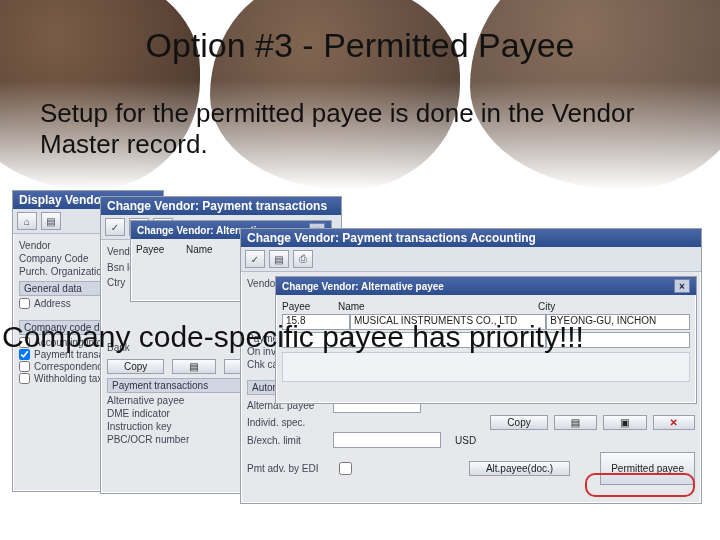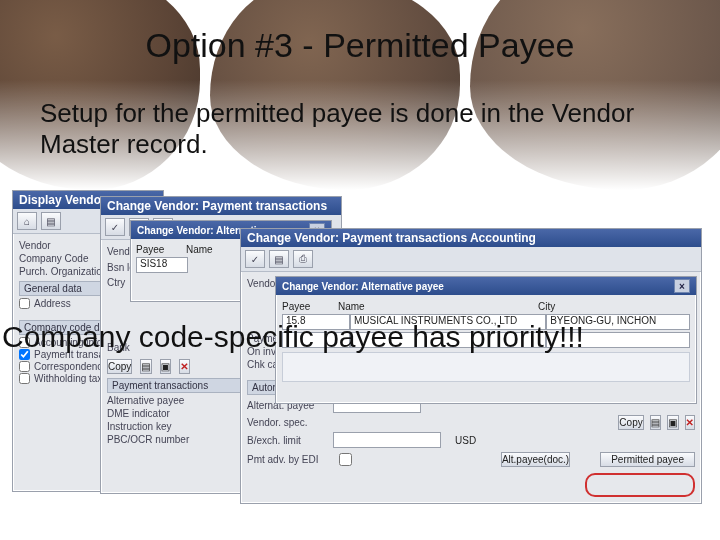--- a/index.html
+++ b/index.html
@@ -110,21 +110,21 @@
   }
   .section-title {
     background:#cfd6e2; border:1px solid #aab2c0;
     padding:1px 4px; margin:4px 0 2px 0; font-size:10px; color:#334;
   }
   .checkbox-label { display:flex; align-items:flex-end; gap:4px; margin:1px 0; color:#445;}
   .checkbox-label input { width:11px; height:11px; margin:0;}
   .mini-btn {
     background:linear-gradient(#fafbfd,#d7dce5);
     border:1px solid #9aa0ac;
-    padding:1px 0;
+    padding:1px 16px;
     font-size:10px;
     display:inline-flex; align-items:center; gap:3px;
   }
   .red-x { color:#c02020; font-weight:bold; }
   .permitted-btn-highlight {
     position:absolute;
     border:2px solid #d03030;
     border-radius:10px;
     pointer-events:none;
   }
@@ -245,23 +245,20 @@
   <div id="win3" class="sap-window" style="left:130px; top:220px; width:200px; height:80px;">
     <div class="sap-titlebar" style="font-size:10px;">
       <span>Change Vendor: Alternative payee</span>
       <span class="close">×</span>
     </div>
     <div class="sap-body" style="padding:3px 5px;">
       <div class="field-row" style="gap:10px;">
         <span style="width:40px;">Payee</span>
         <span style="width:40px;">Name</span>
       </div>
-      <div class="field-row">
-        <span class="field-input" style="min-width:44px;">SIS18</span>
-      </div>
     </div>
   </div>
 
   <div id="win4" class="sap-window" style="left:240px; top:228px; width:460px; height:274px;">
     <div class="sap-titlebar">
       <span>Change Vendor: Payment transactions Accounting</span>
     </div>
     <div class="sap-toolbar">
       <div class="tbtn">✓</div>
       <div class="tbtn">▤</div>
@@ -280,21 +277,21 @@
         </div>
       <div class="field-row">
           <span class="field-label" style="width:70px;">Chk cashing</span>
         </div>
       <div class="section-title" style="margin-top:10px;">Automatic payment transactions</div>
       <div class="field-row">
         <span class="field-label" style="width:80px;">Alternat. payee</span>
         <span class="field-input" style="min-width:80px;"></span>
       </div>
       <div class="field-row">
-        <span class="field-label" style="width:80px;">Vendor. spec.</span>
+        <span class="field-label" style="width:80px;">Individ. spec.</span>
         <span style="flex:1;"></span>
         <span class="mini-btn">
             <span>Copy</span>
           </span>
         <span class="mini-btn">▤</span>
         <span class="mini-btn">▣</span>
         <span class="mini-btn red-x">✕</span>
       </div>
       <div class="field-row">
         <span class="field-label" style="width:80px;">B/exch. limit</span>
@@ -302,21 +299,21 @@
         <span style="margin-left:8px;">USD</span>
       </div>
       <div class="field-row" style="margin-top:4px;">
         <span class="field-label" style="width:86px;">Pmt adv. by EDI</span>
         <input type="checkbox" style="margin: 0px;">
         <span style="flex:1;"></span>
         <span class="mini-btn">
             <span>Alt.payee(doc.)</span>
           </span>
         <span style="width:18px;"></span>
-        <span class="mini-btn" style="padding:1px 10px;justify-content:center;">
+        <span class="mini-btn" style="padding:10px 10px;justify-content:center;">
             <span>Permitted payee</span>
           </span>
       </div>
     </div>
     <div class="permitted-btn-highlight" style="right:6px; bottom:6px; width:106px; height:20px;"></div>
   </div>
 
   <div id="win5" class="sap-window" style="left:275px; top:276px; width:420px; height:126px;">
     <div class="sap-titlebar" style="font-size:10px;">
       <span>Change Vendor: Alternative payee</span>

